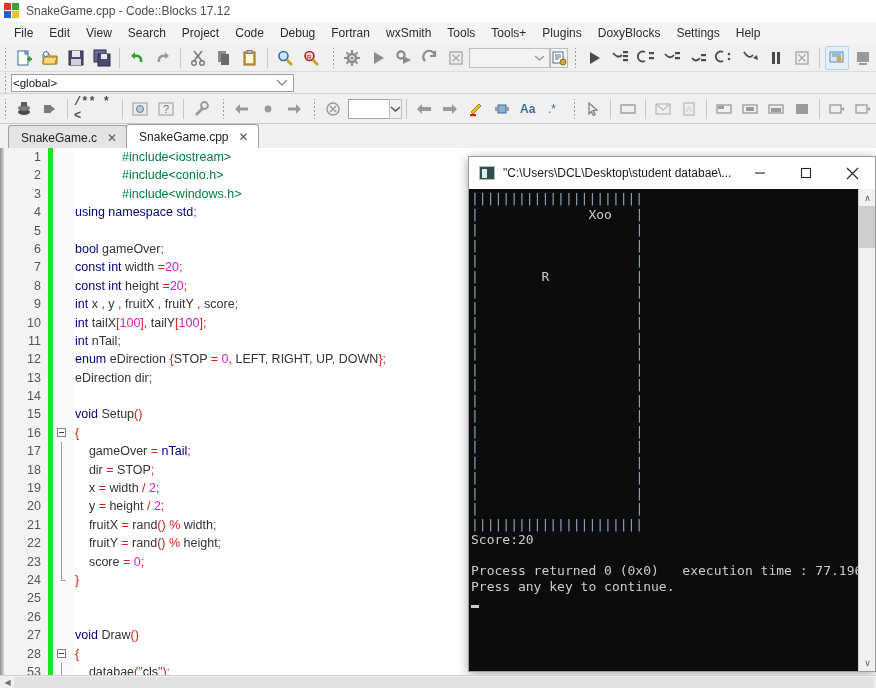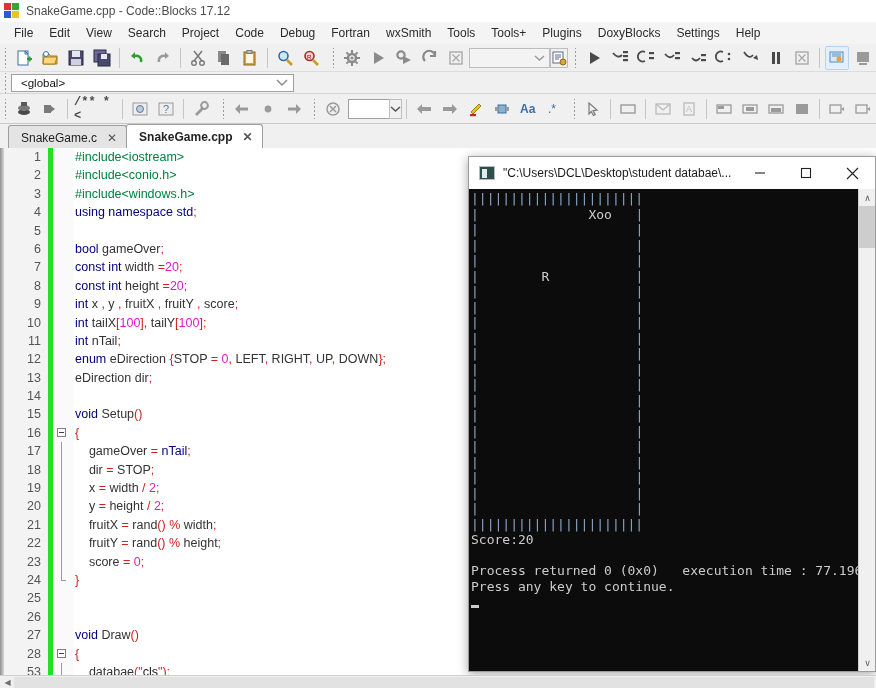--- a/index.html
+++ b/index.html
@@ -52,21 +52,21 @@
     display: flex; align-items: center; justify-content: center;
     border: 1px solid transparent; border-radius: 2px;
   }
   .tbtn svg { display: block; }
   .sep { width: 1px; height: 20px; background: #c6c6c6; margin: 0 4px; flex: 0 0 auto; }
 
   
   .scope-combo {
     height: 18px; flex: 1 1 auto; max-width: 283px; background: #fff;
     border: 1px solid #a0a0a0; display: flex; align-items: center;
-    font-size: 11.5px; color: #111; padding-left: 9px; position: relative;
+    font-size: 11.5px; color: #111; padding-left: 1px; position: relative;
   }
   .scope-combo .chev { position: absolute; right: 5px; top: 3px; }
   .combo-small {
     width: 136px; height: 20px; background: #f3f3f3; border: 1px solid #bdbdbd;
     display: flex; align-items: center; justify-content: flex-end;
     padding-right: 4px;
   }
   .find-box {
     width: 155px; height: 20px; background: #fff; border: 1px solid #a0a0a0;
     margin-left: 2px;
@@ -80,21 +80,21 @@
   .tabstrip {
     height: 26px; background: #f0f0f0; display: flex; align-items: flex-end;
     padding-left: 8px; border-bottom: 1px solid #9e9e9e;
   }
   .tab {
     height: 24px; display: flex; align-items: center; gap: 10px;
     padding: 0 9px 0 12px; font-size: 12px; color: #222;
     background: #e4e4e4; border: 1px solid #9e9e9e; border-bottom: none;
     border-radius: 3px 3px 0 0; margin-right: -1px;
   }
-  .tab.active { background: #fff; font-weight: bold; height: 25px; }
+  .tab.active { background: #fff; font-weight: normal; height: 25px; }
   .tab .x { color: #555; font-size: 12px; }
 
   
   .editor {
     position: absolute; left: 0; top: 148px; width: 876px; height: 527px;
     background: #ffffff; overflow: hidden;
   }
   .editor-inner { position: relative; display: flex; height: 100%; }
   .edge-shadow { width: 4px; background: linear-gradient(to right,#8f8f8f,#d8d8d8); flex:0 0 auto; }
   .gutter {
@@ -107,21 +107,21 @@
 
   .ln, .cl {
     height: 18.4px; line-height: 18.4px;
     font-family: "Liberation Sans", sans-serif; font-size: 12.5px;
   }
   .ln { color: #555; }
   .cl { white-space: pre; color: #222; }
 
   
   .kw   { color: #000080; font-weight: normal; }
-  .pre  { color: #008040; }
+  .pre  { color: #008040; margin-left: 47px; }
   .num  { color: #e317cf; }
   .pun  { color: #d02020; }
   .str  { color: #d02020; }
   .id   { color: #333; }
   .squig {
     border-bottom: 2px solid transparent;
     text-decoration: underline wavy #d02020;
     text-decoration-skip-ink: none;
     text-align: center;
   }

